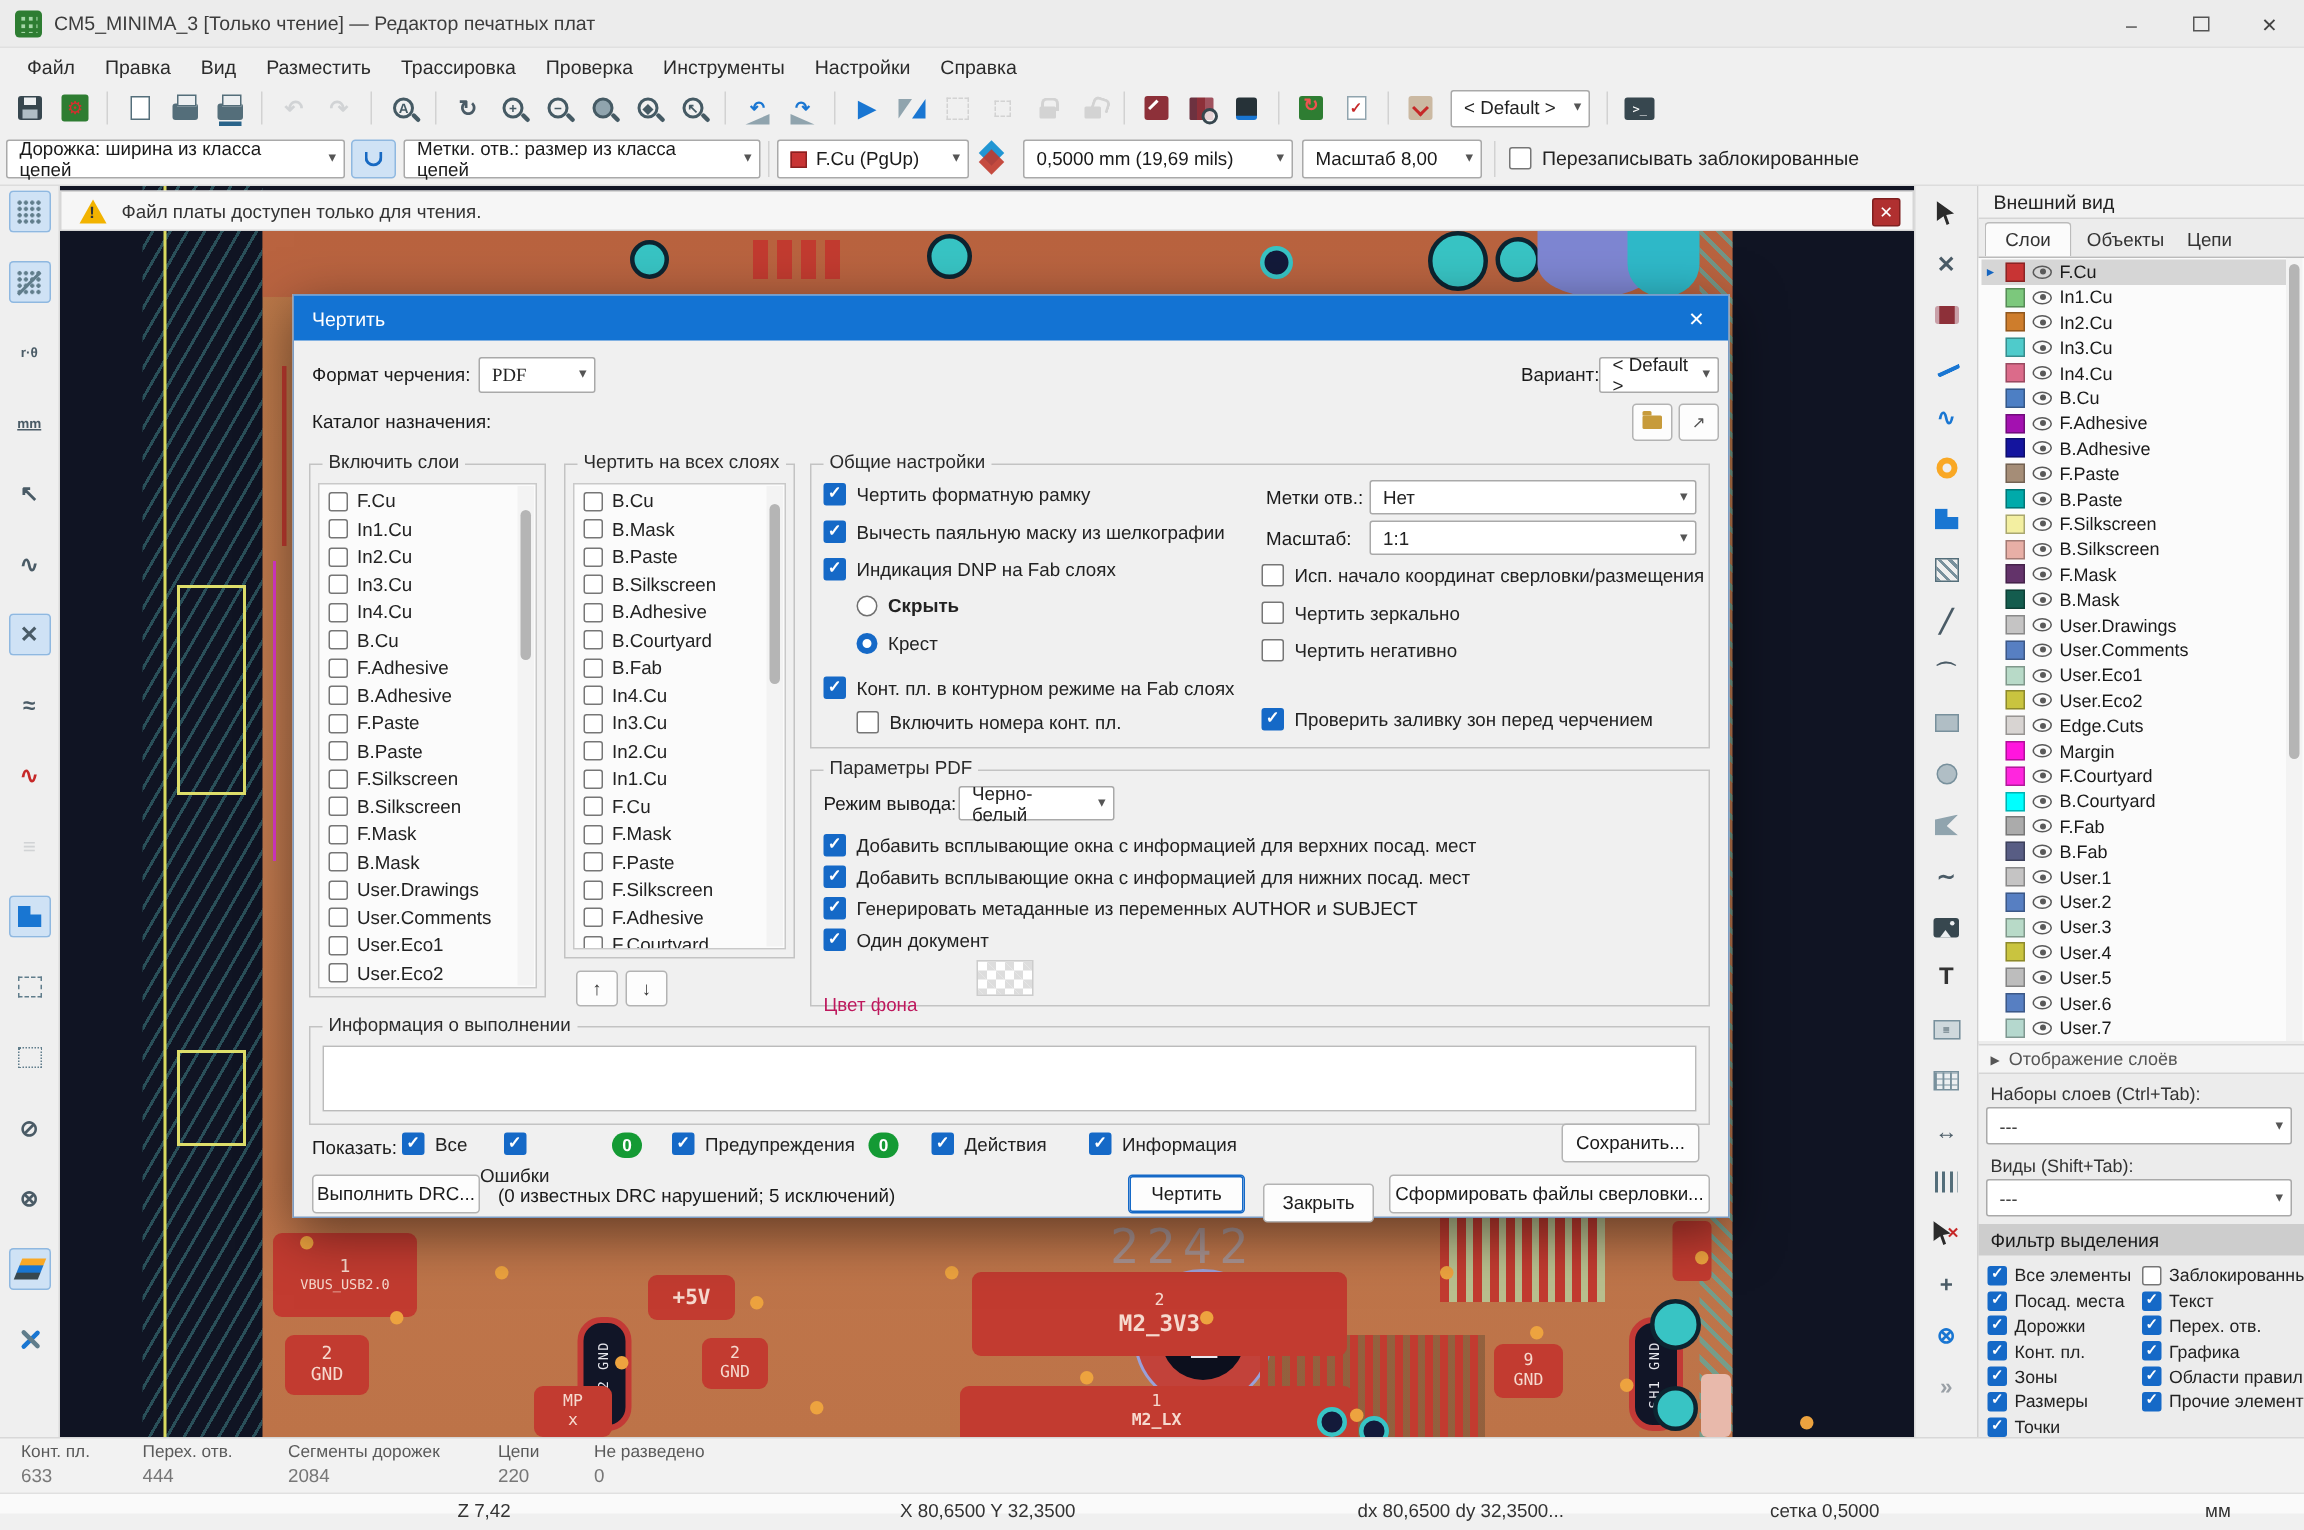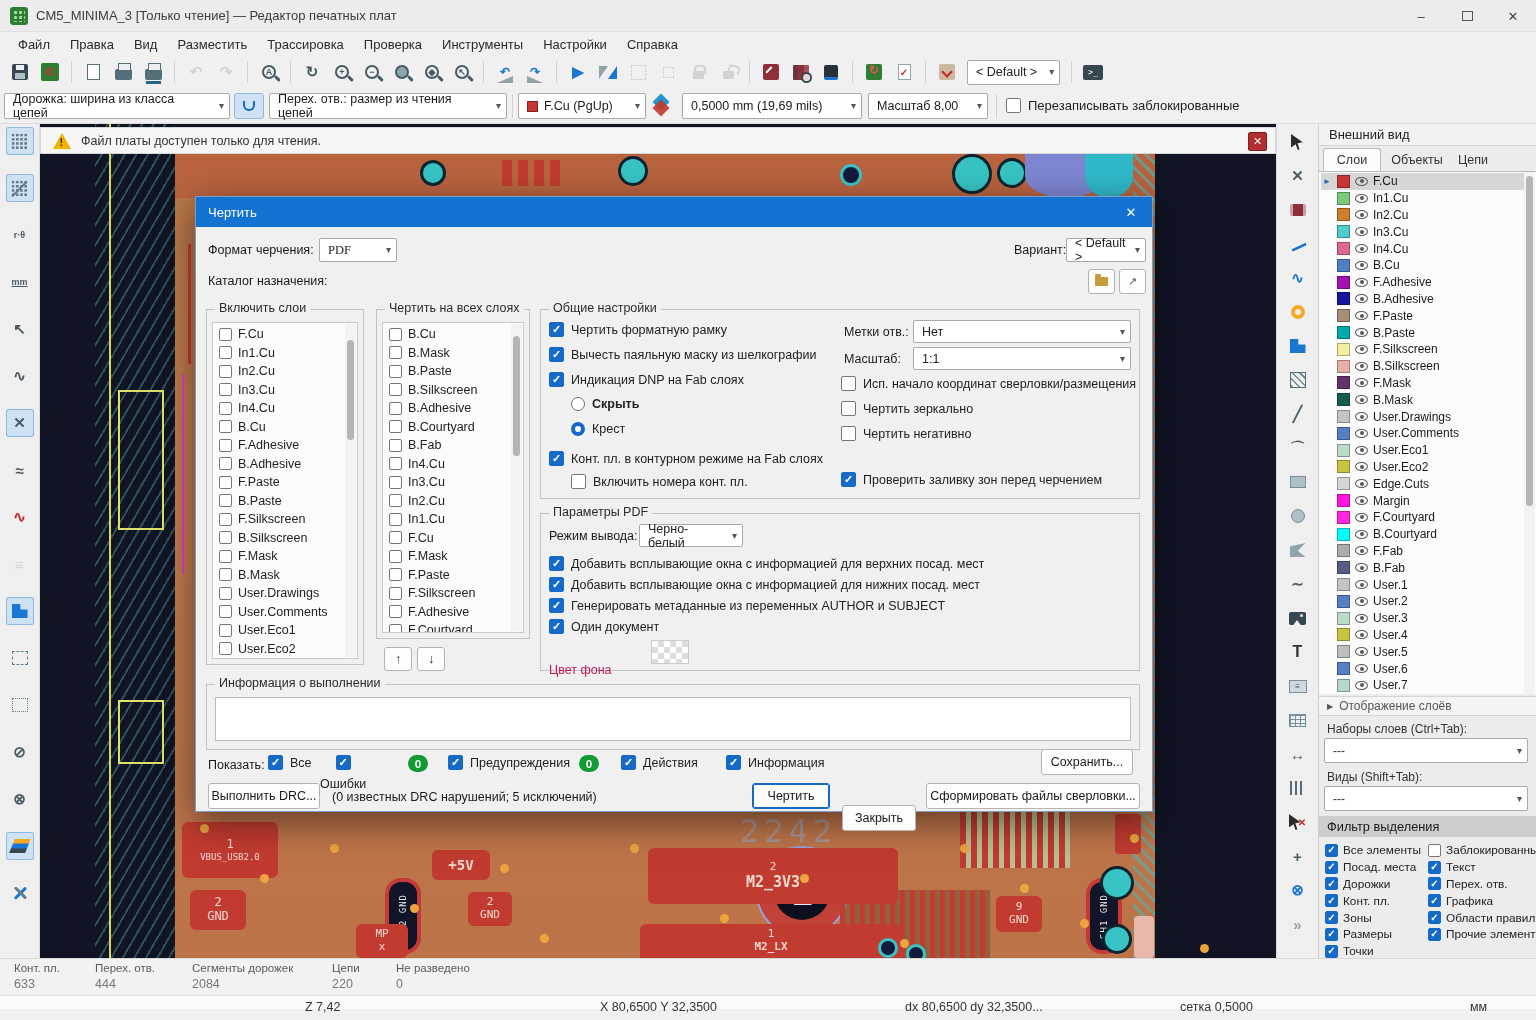--- a/index.html
+++ b/index.html
@@ -339,21 +339,21 @@
 
   <div class="tbar2">
     <div class="t2sel" style="left:4px;width:226px;">
         <span>Дорожка: ширина из класса цепей</span>
         <i class="chev">▾</i>
       </div>
     <div class="t2btn" style="left:234px;">
         <span class="ushape"></span>
       </div>
     <div class="t2sel" style="left:269px;width:238px;">
-        <span>Перех. отв.: размер из чтения цепей</span>
+        <span>Метки. отв.: размер из класса цепей</span>
         <i class="chev">▾</i>
       </div>
     <div class="vdiv" style="left:512px;"></div>
     <div class="t2sel" style="left:518px;width:128px;">
         <span class="lswatch"></span>
         <span>F.Cu (PgUp)</span>
         <i class="chev">▾</i>
       </div>
     <span class="pairdiamond" style="left:652px;"></span>
     <div class="t2sel" style="left:682px;width:180px;">
@@ -1239,17 +1239,17 @@
       </label>
     <label class="ck" style="left:530px;top:558px;">
         <span class="cb on"></span>
         <span>Информация</span>
       </label>
     <div class="btn" style="left:845px;top:552px;width:92px;height:26px;">Сохранить...</div>
 
     <div class="btn" style="left:12px;top:586px;width:112px;height:26px;">Выполнить DRC...</div>
     <span class="dlabel" style="left:136px;top:588px;">(0 известных DRC нарушений; 5 исключений)</span>
     <div class="btn default" style="left:556px;top:586px;width:78px;height:26px;">Чертить</div>
-    <div class="btn" style="left:646px;top:608px;width:74px;height:26px;">Закрыть</div>
+    <div class="btn" style="left:646px;top:592px;width:74px;height:26px;">Закрыть</div>
     <div class="btn" style="left:730px;top:586px;width:214px;height:26px;">Сформировать файлы сверловки...</div>
   </div>
 
 </div>
 
 </body></html>

